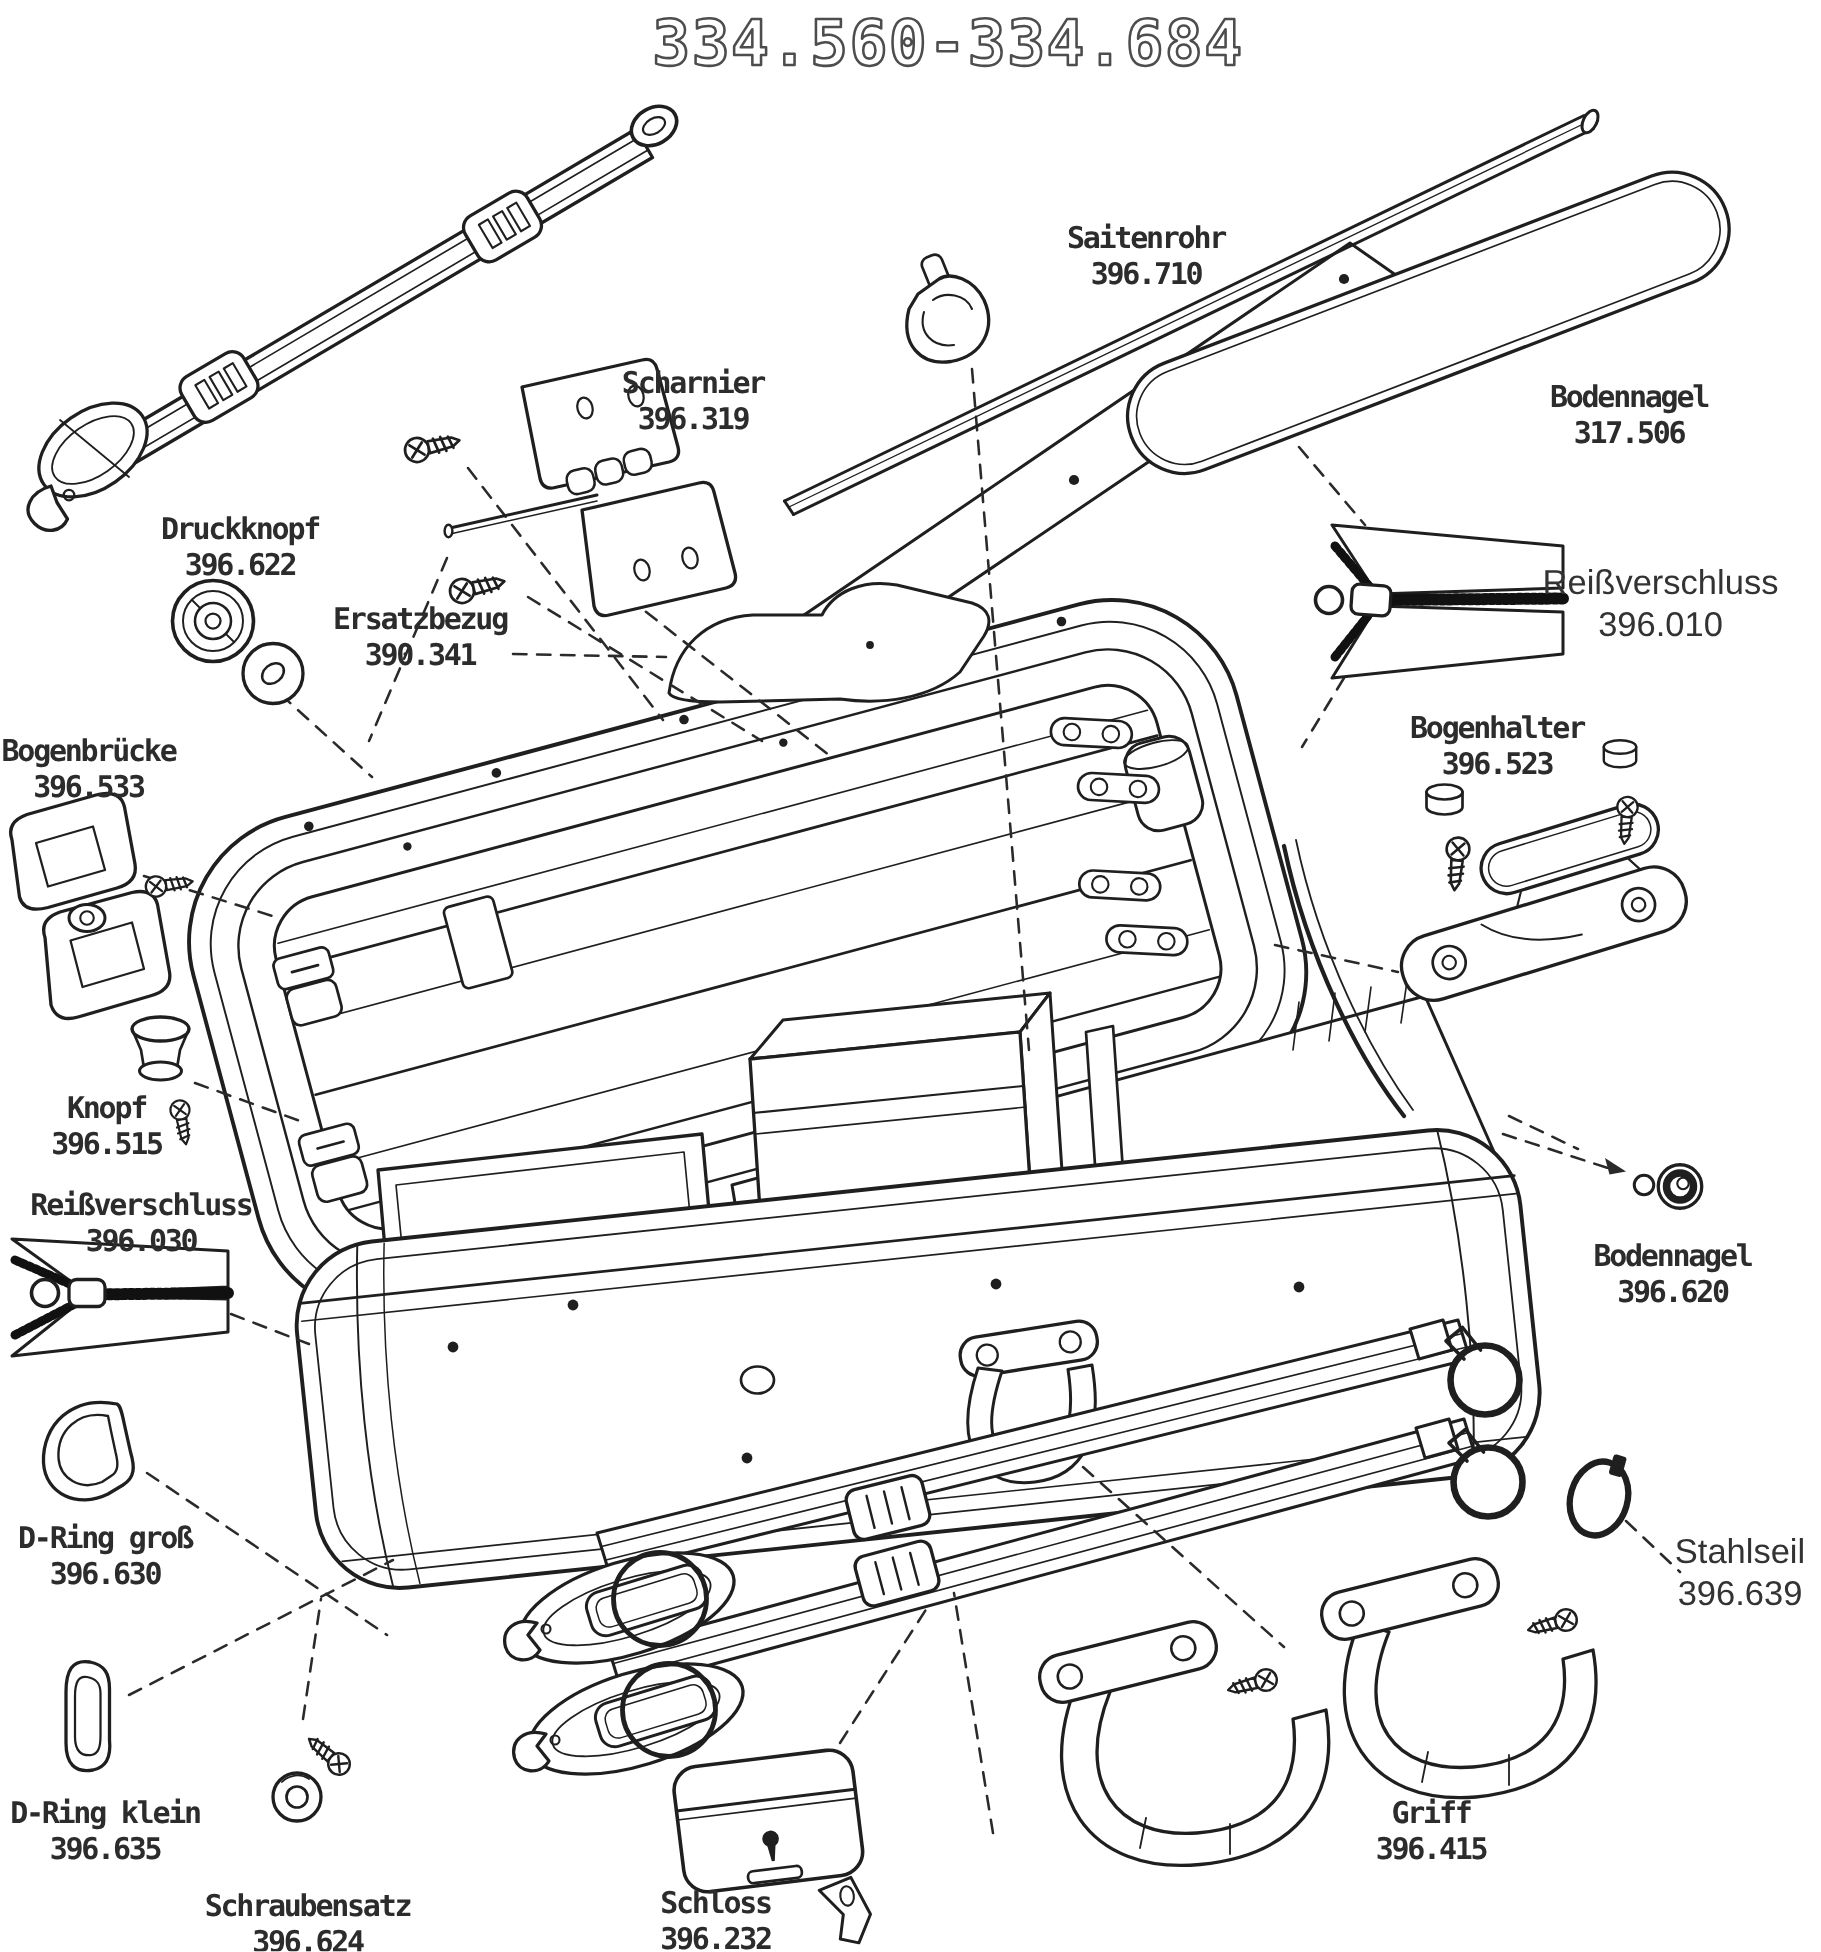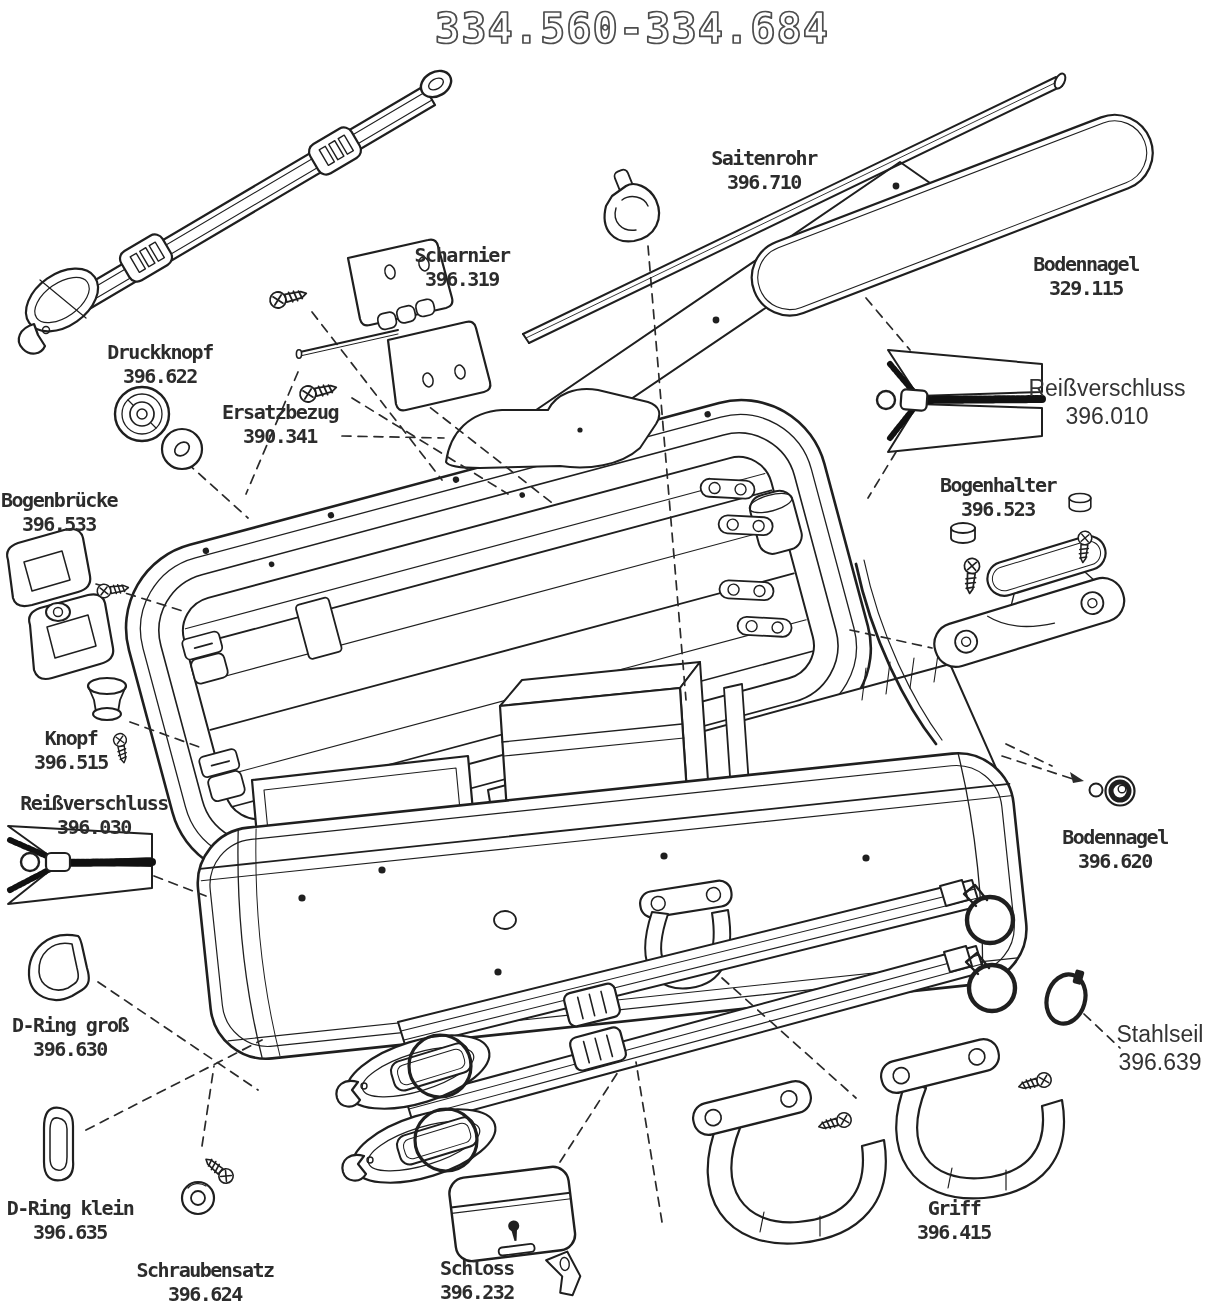--- a/index.html
+++ b/index.html
@@ -401,21 +401,21 @@
     <use href="#scr" transform="translate(1044,1080) rotate(165) scale(0.9)"></use>
   </g>
 </svg>
 
 <div class="lbl" style="left:764px;top:146px">
   <div>Saitenrohr</div>
   <div>396.710</div>
 </div>
 <div class="lbl" style="left:1086px;top:252px">
   <div>Bodennagel</div>
-  <div>329.115</div>
+  <div>317.506</div>
 </div>
 <div class="lbl" style="left:462px;top:243px">
   <div>Scharnier</div>
   <div>396.319</div>
 </div>
 <div class="lbl" style="left:160px;top:340px">
   <div>Druckknopf</div>
   <div>396.622</div>
 </div>
 <div class="lbl" style="left:280px;top:400px">

